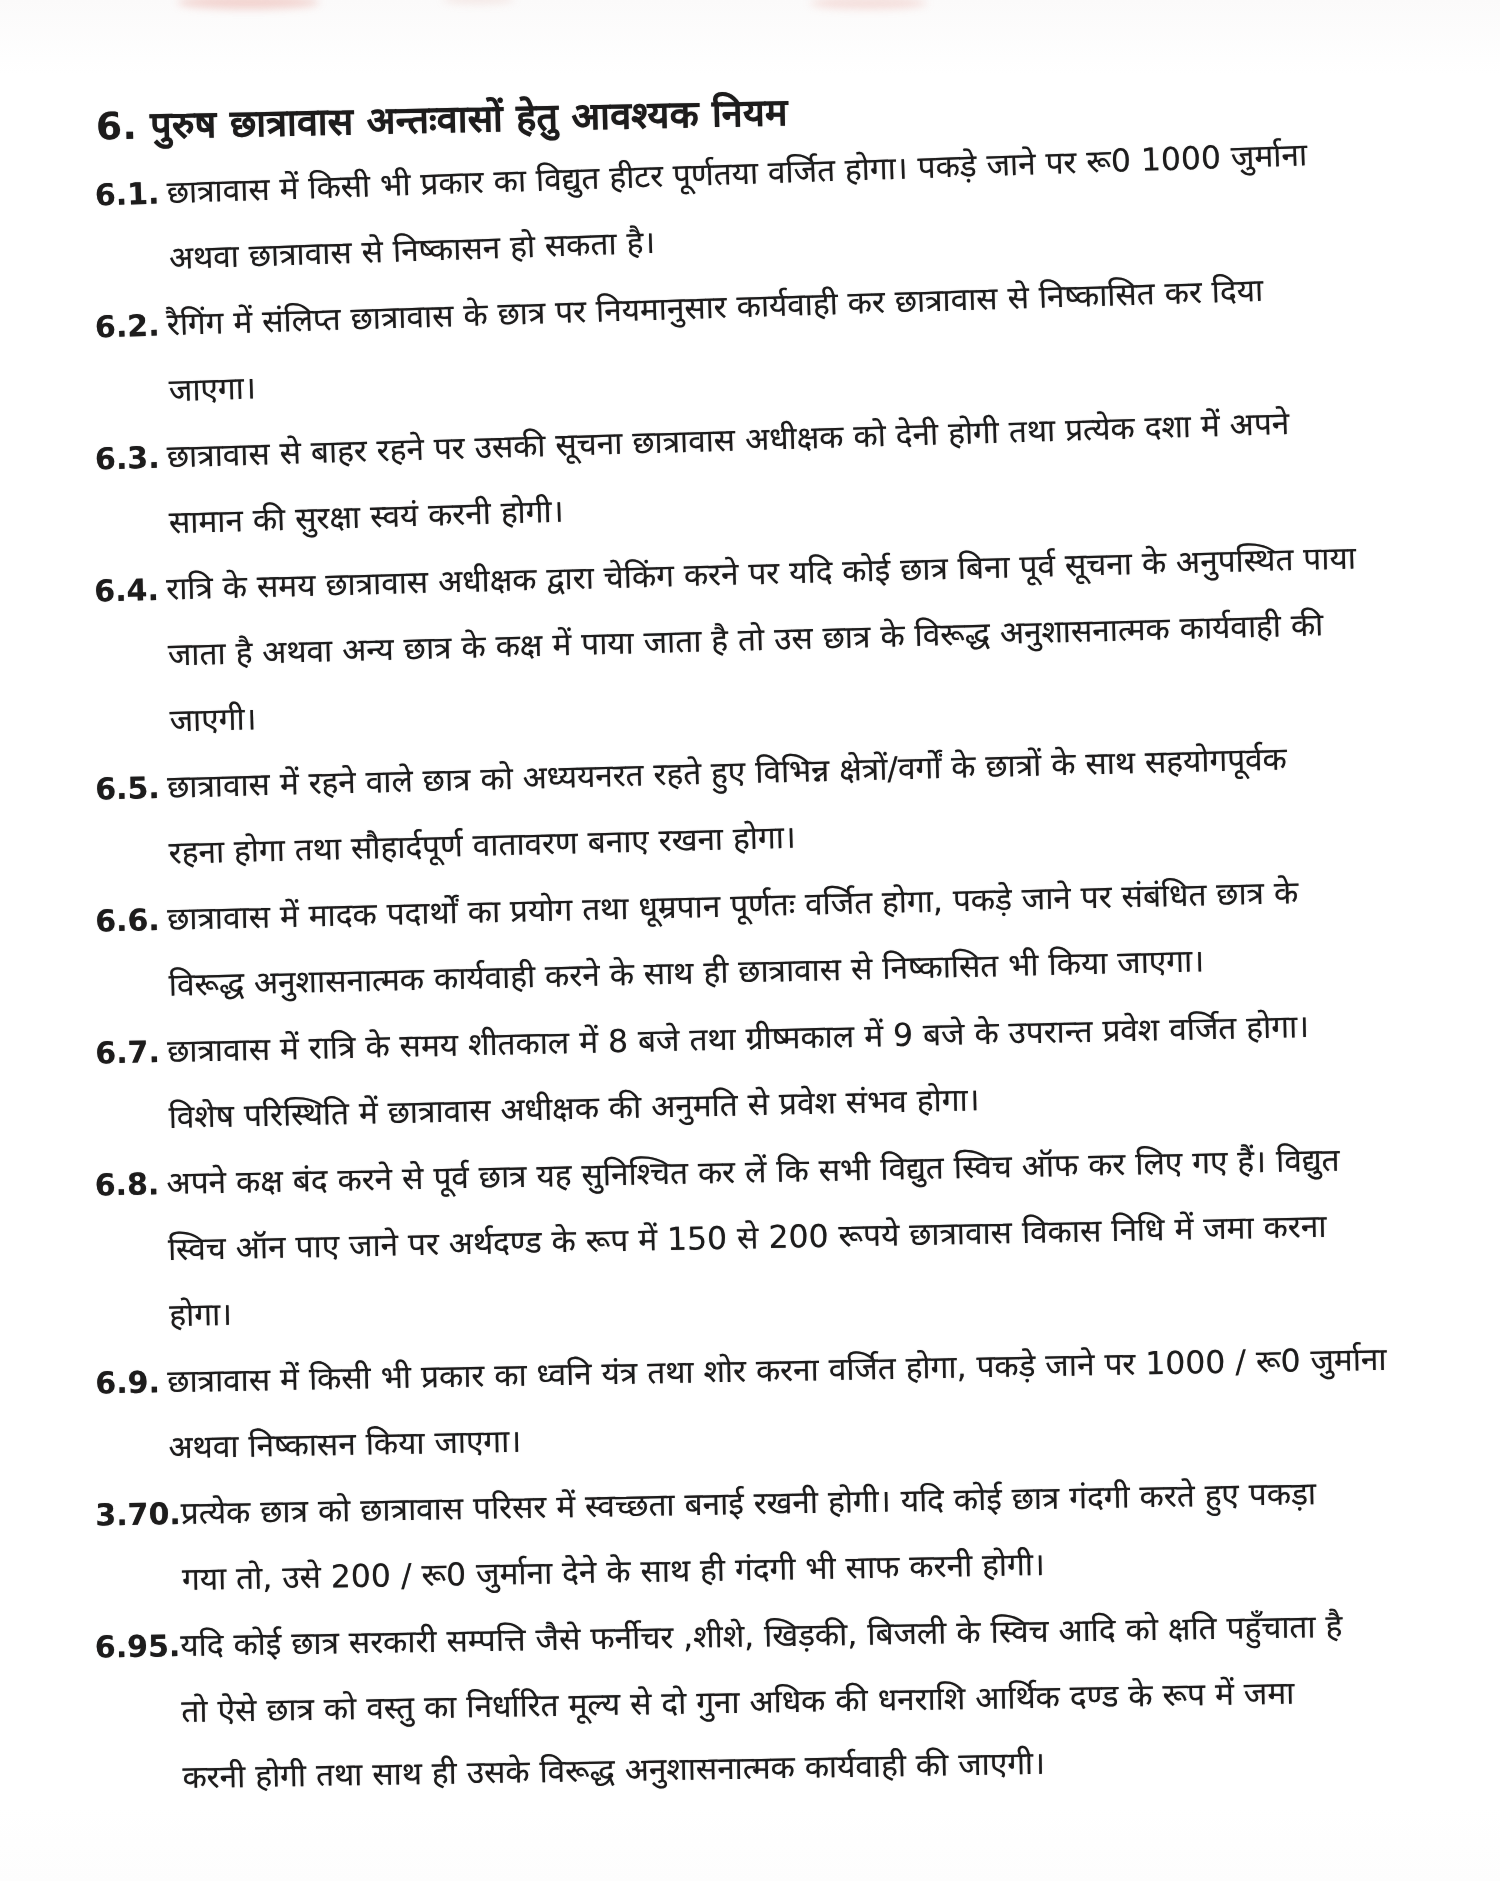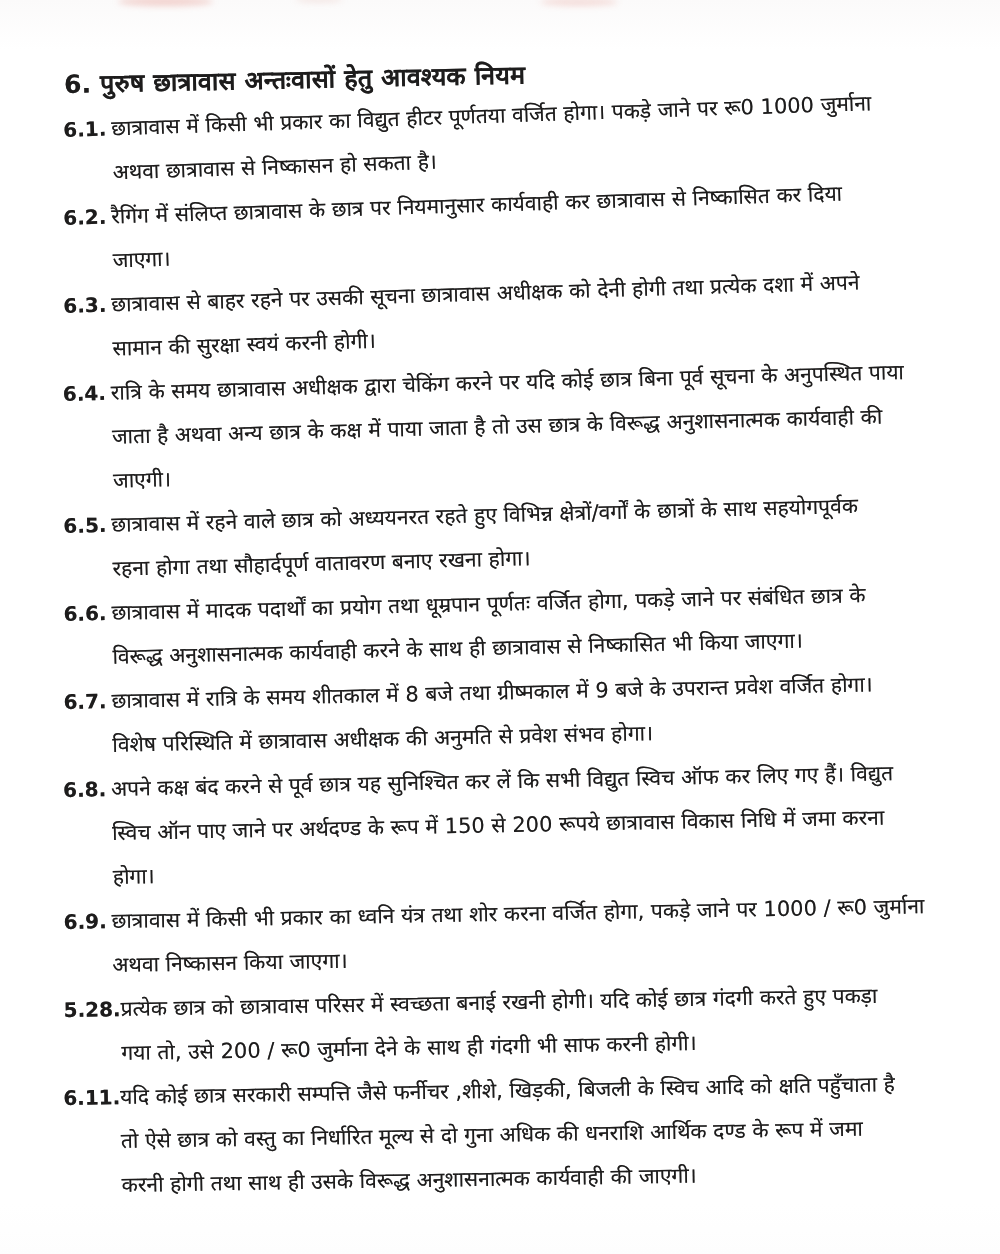--- a/index.html
+++ b/index.html
@@ -161,29 +161,29 @@
 
     <div class="item">
       <span class="num">6.9.</span>
       <div class="lines">
         <div class="line">छात्रावास में किसी भी प्रकार का ध्वनि यंत्र तथा शोर करना वर्जित होगा, पकड़े जाने पर 1000 / रू0 जुर्माना</div>
         <div class="line">अथवा निष्कासन किया जाएगा।</div>
       </div>
     </div>
 
     <div class="item">
-      <span class="num">5.28.</span>
+      <span class="num">3.70.</span>
       <div class="lines">
         <div class="line">प्रत्येक छात्र को छात्रावास परिसर में स्वच्छता बनाई रखनी होगी। यदि कोई छात्र गंदगी करते हुए पकड़ा</div>
         <div class="line">गया तो, उसे 200 / रू0 जुर्माना देने के साथ ही गंदगी भी साफ करनी होगी।</div>
       </div>
     </div>
 
     <div class="item">
-      <span class="num">6.11.</span>
+      <span class="num">6.95.</span>
       <div class="lines">
         <div class="line">यदि कोई छात्र सरकारी सम्पत्ति जैसे फर्नीचर ,शीशे, खिड़की, बिजली के स्विच आदि को क्षति पहुँचाता है</div>
         <div class="line">तो ऐसे छात्र को वस्तु का निर्धारित मूल्य से दो गुना अधिक की धनराशि आर्थिक दण्ड के रूप में जमा</div>
         <div class="line">करनी होगी तथा साथ ही उसके विरूद्ध अनुशासनात्मक कार्यवाही की जाएगी।</div>
       </div>
     </div>
 
   </div>
 </div>
 

